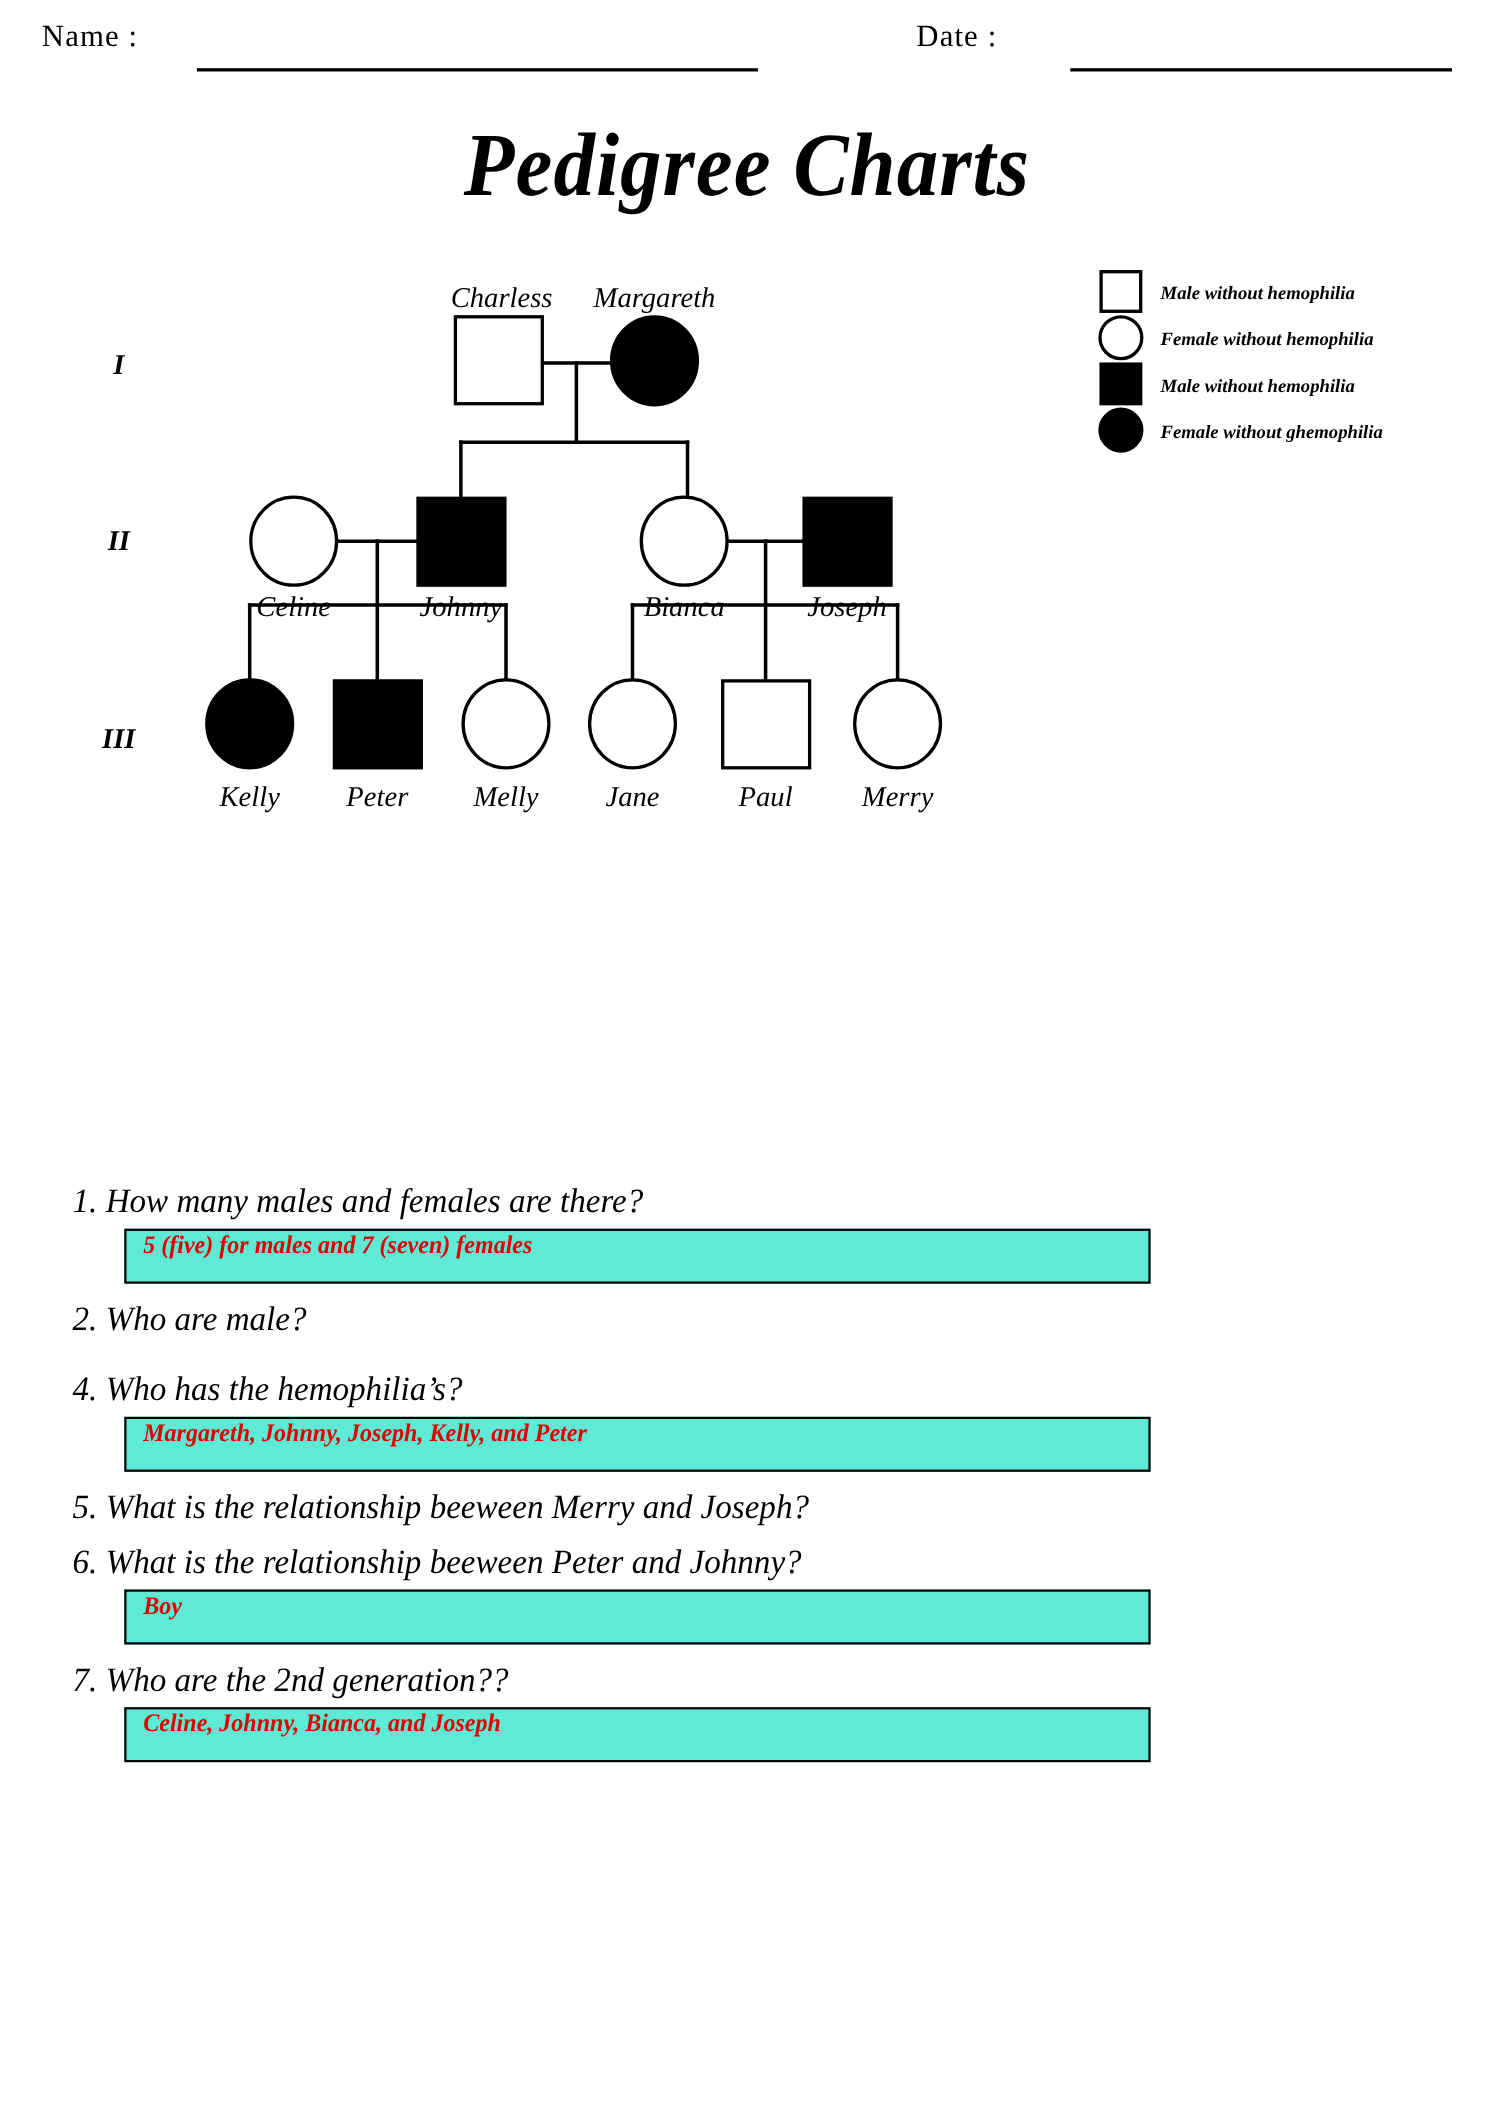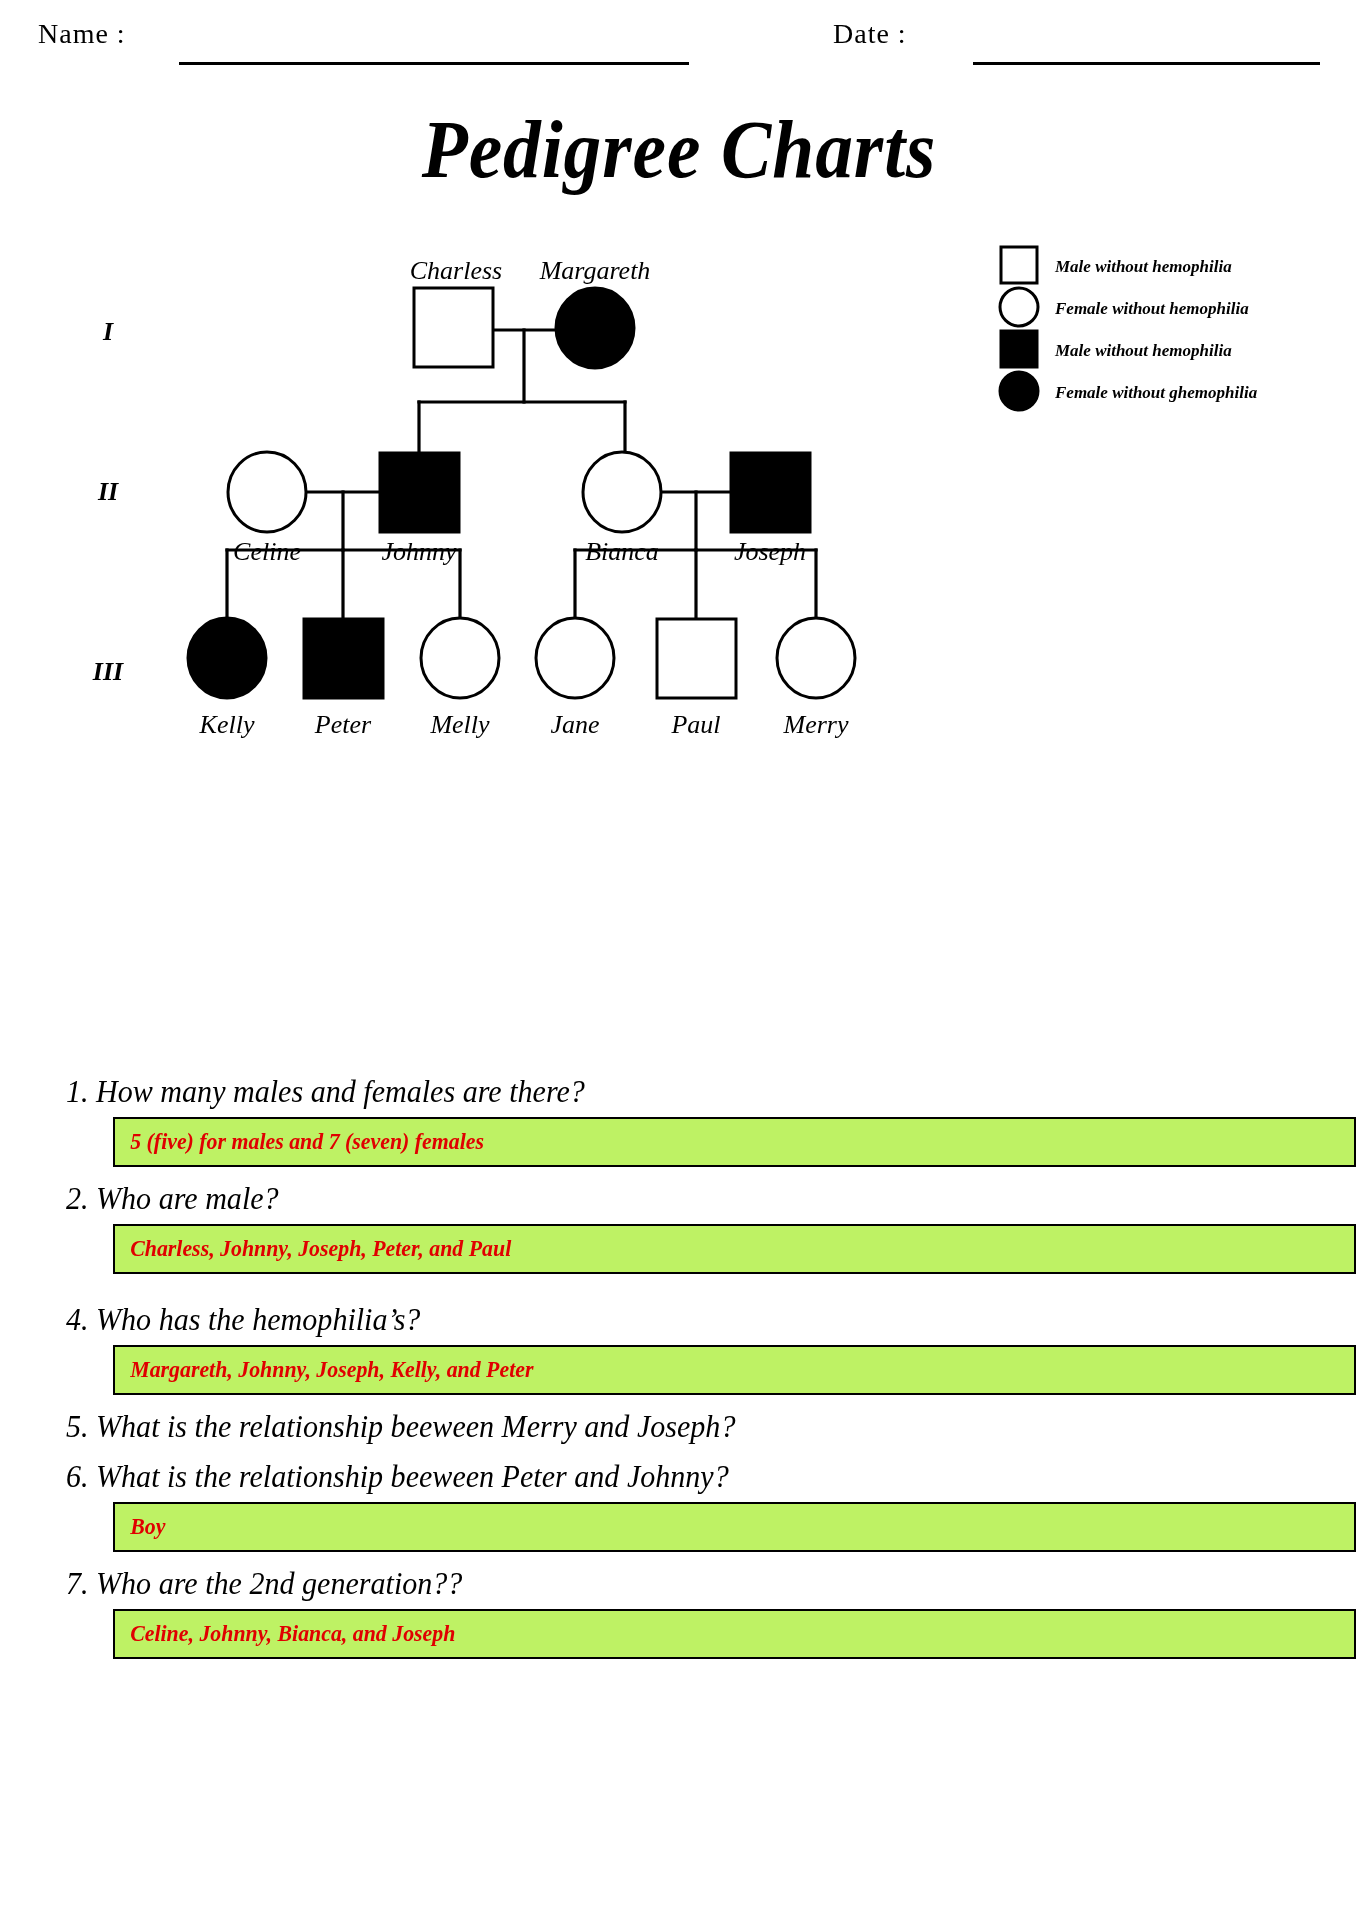--- a/index.html
+++ b/index.html
@@ -117,27 +117,26 @@
     font-size: 31px;
     color: #000;
     padding-left: 68px;
     line-height: 1.16;
     white-space: nowrap;
     transform: scaleX(0.97);
     transform-origin: left center;
   }
   .answerbox {
     margin: 7px 0 0 113px;
-    width: 1243px;
+    width: 933px;
     height: 50px;
     border: 2.6px solid #000;
     box-sizing: border-box;
     display: flex;
-    align-items: center;
-    background: #bef264;
+    background: #5eead4;
   }
   .answertext {
     font-family: "Liberation Serif", serif;
     font-style: italic;
     font-weight: bold;
     font-size: 23px;
     color: #e00000;
     padding-left: 16px;
     white-space: nowrap;
     transform: scaleX(0.95);
@@ -268,23 +267,20 @@
   <div class="qblock">
     <div class="qtext">1. How many males and females are there?</div>
     <div class="answerbox">
       <span class="answertext">5 (five) for males and 7 (seven) females</span>
     </div>
   </div>
   <div class="qspacer"></div>
 
   <div class="qblock">
     <div class="qtext">2. Who are male?</div>
-    <div class="answerbox">
-      <span class="answertext">Charless, Johnny, Joseph, Peter, and Paul</span>
-    </div>
   </div>
   <div class="qspacer"></div>
 
   <div class="qspacer"></div>
 
   <div class="qblock">
     <div class="qtext">4. Who has the hemophilia’s?</div>
     <div class="answerbox">
       <span class="answertext">Margareth, Johnny, Joseph, Kelly, and Peter</span>
     </div>

